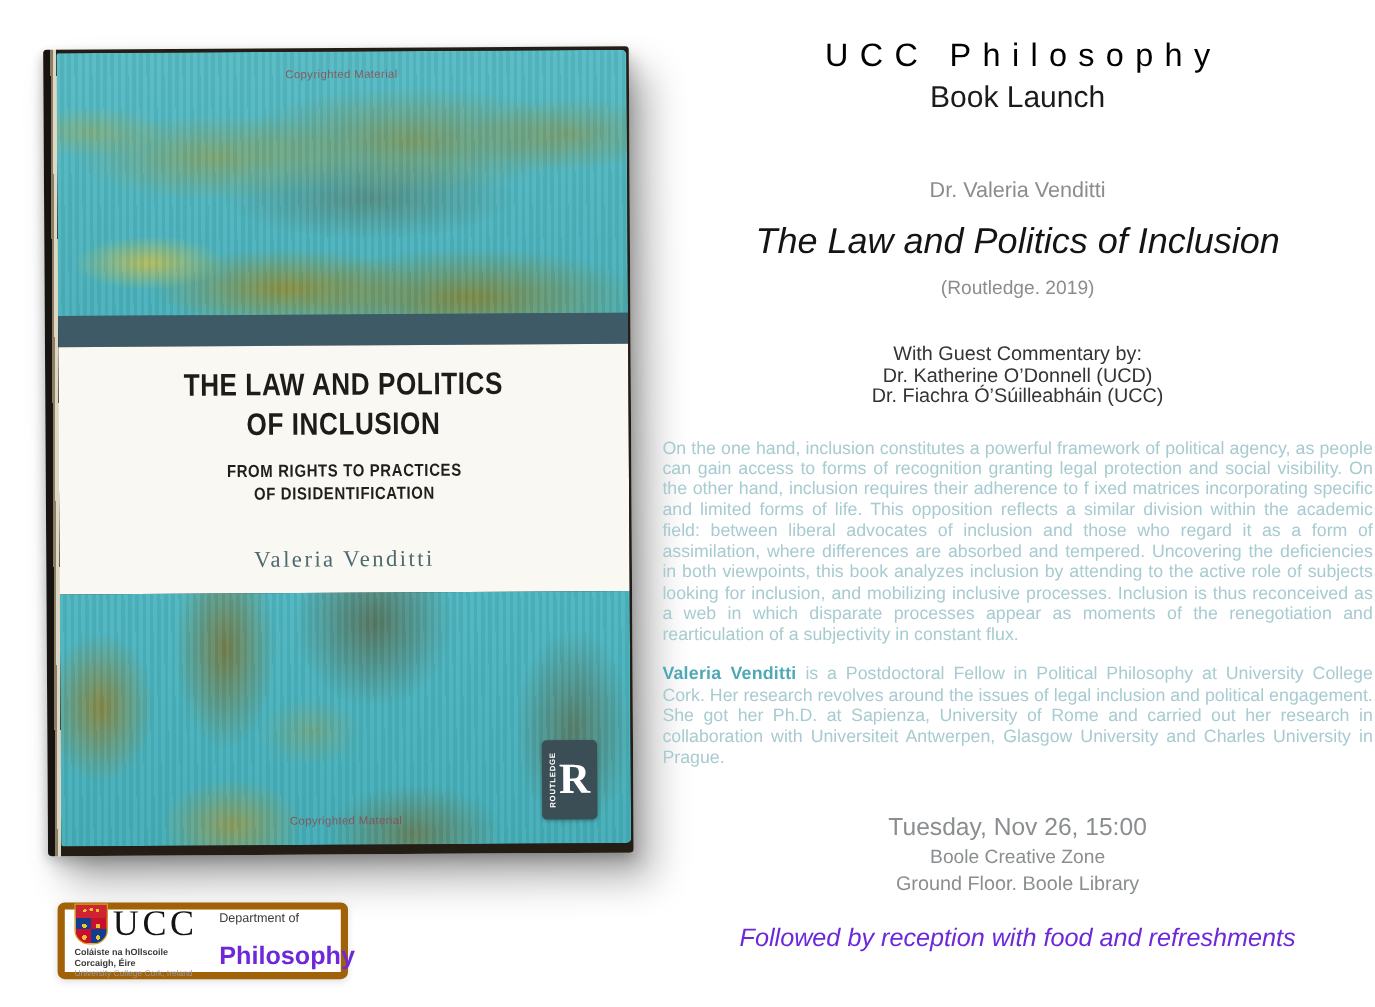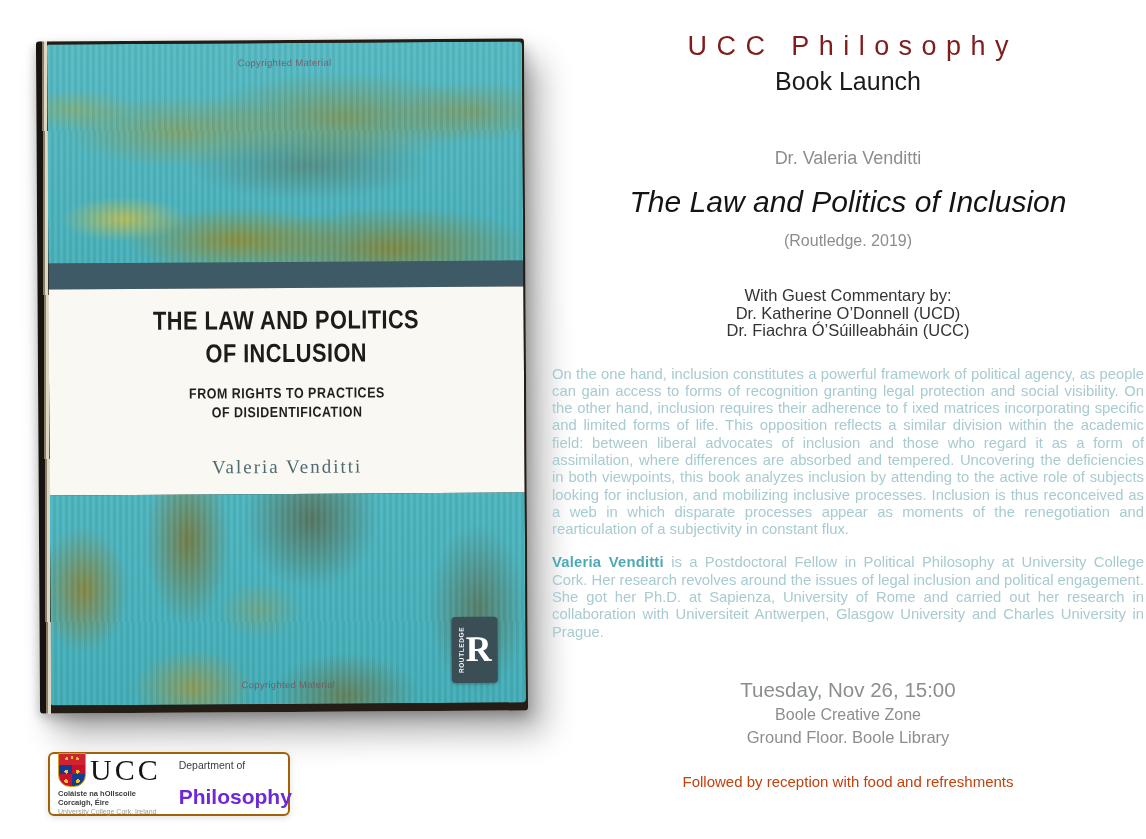--- a/index.html
+++ b/index.html
@@ -94,21 +94,21 @@
     font-family:"Liberation Serif", serif;font-weight:700;
     font-size:36px;color:#ffffff;line-height:1;margin-top:-2px;
   }
 
   
   .right-col{
     position:absolute;left:552px;top:30px;width:592px;text-align:center;
   }
   .org-title{
     margin:0;font-size:27px;line-height:32px;font-weight:400;
-    letter-spacing:.35em;text-indent:.35em;color:#7f1d1d;
+    letter-spacing:.35em;text-indent:.35em;color:#000000;
   }
   .event-type{
     margin:5px 0 0 0;font-size:25px;line-height:28px;font-weight:400;color:#1d1a1b;
   }
   .author-line{margin-top:52px;font-size:18px;line-height:22px;color:#8a8d8f;}
   .book-title-it{
     margin-top:13px;font-size:30px;line-height:40px;font-style:italic;color:#141414;
   }
   .publisher-line{margin-top:9px;font-size:16px;line-height:20px;color:#8a8d8f;}
   .commentary{margin-top:36px;font-size:16.5px;line-height:17.5px;color:#343335;}
@@ -119,26 +119,26 @@
   }
   .bio{
     margin:16px 0 0 0;text-align:justify;
     font-size:14.8px;line-height:17.3px;color:#a7cbd0;
   }
   .bio strong{color:#4fa8b6;letter-spacing:.2px;}
   .when{margin-top:36px;color:#8b8e90;}
   .when .dt{font-size:20.5px;line-height:25px;}
   .when .venue{font-size:16px;line-height:25px;}
   .when .venue2{font-size:16.5px;line-height:21px;}
-  .reception{margin-top:24px;font-size:15px;line-height:20px;color:#c2410c;}
+  .reception{margin-top:24px;font-size:21px;line-height:20px;color:#6d28d9;font-style:italic;}
 
   
   .ucc-logo{
     position:absolute;left:48px;top:752px;width:242px;height:64px;
-    background:#ffffff;border:2px solid #a16207;border-radius:6px;
+    background:#ffffff;border:6px solid #a16207;border-radius:6px;
     box-shadow:0 2px 6px rgba(0,0,0,.12);
     display:flex;align-items:center;padding:2px 8px;box-sizing:border-box;
   }
   .ucc-left{display:flex;flex-direction:column;align-items:flex-start;}
   .ucc-row{display:flex;align-items:center;gap:4px;}
   .crest{
     width:26px;height:32px;position:relative;
     border:1.5px solid #d4a017;border-radius:0 0 12px 12px;
     background-image:
       radial-gradient(circle 1.5px at 30% 15%, #f2c230 98%, transparent),

